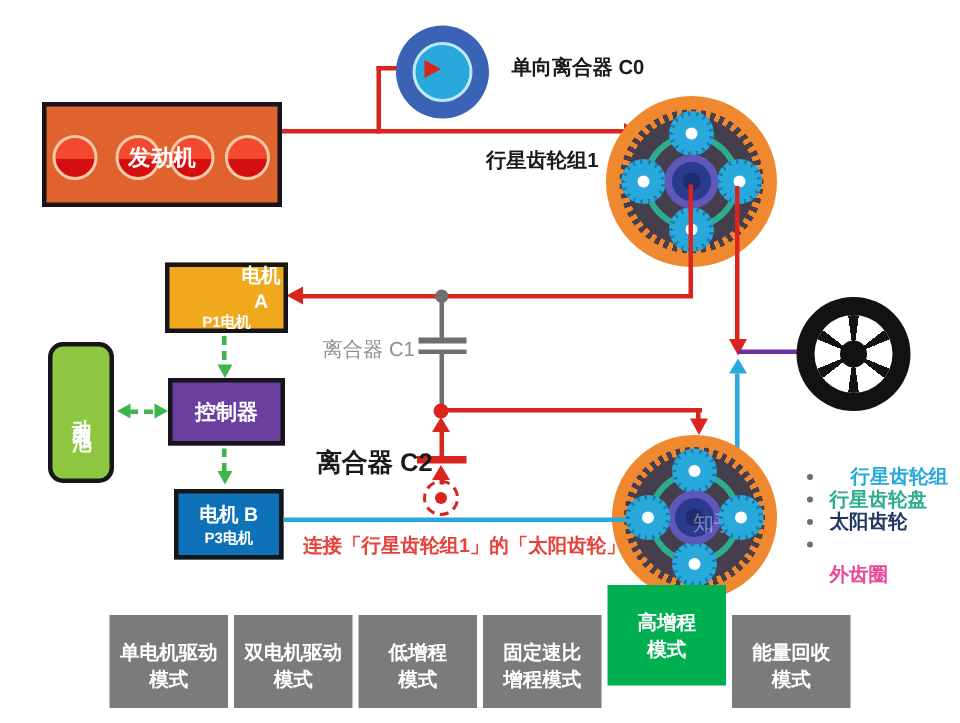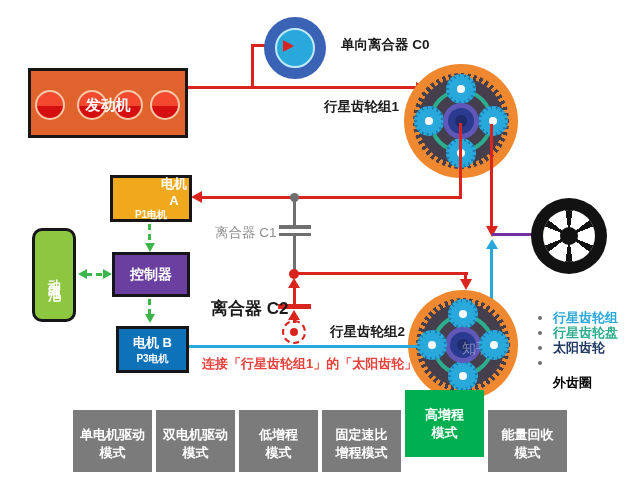--- a/index.html
+++ b/index.html
@@ -192,47 +192,46 @@
     <div class="planet" style="left:448px;top:361px;">
         <div class="planet-core"></div>
         <div class="planet-dot"></div>
       </div>
     <div class="sun" style="left:445px;top:327px;">
         <div class="sun-core"></div>
         <div class="sun-hub"></div>
       </div>
     <div class="watermark" style="left:462px;top:340px;">知乎</div>
   </div>
-  <div class="lbl" style="left:330px;top:323px;font-size:13.5px;">行星齿轮组2</div>
 
   <div class="lbl" style="left:202px;top:355px;font-size:13px;color:#E8413C;">连接「行星齿轮组1」的「太阳齿轮」</div>
 
   <div>
     <div class="wheel-tire" style="left:531px;top:198px;"></div>
     <div class="wheel-rim" style="left:543px;top:210px;"></div>
     <div class="wheel-spokes" style="left:543px;top:210px;"></div>
     <div class="wheel-hub" style="left:560px;top:227px;"></div>
   </div>
 
   <div>
-    <div class="legend-row" style="left:538px;top:311px;">
+    <div class="legend-row" style="left:538px;top:311px;gap:14px;">
       <span class="legend-dot"></span>
       <span style="color: rgb(41, 168, 220);">行星齿轮组</span>
     </div>
     <div class="legend-row" style="left:538px;top:326px;">
       <span class="legend-dot"></span>
       <span style="color: rgb(43, 173, 142);">行星齿轮盘</span>
     </div>
     <div class="legend-row" style="left:538px;top:341px;">
       <span class="legend-dot"></span>
       <span style="color: rgb(31, 56, 100);">太阳齿轮</span>
     </div>
     <div class="legend-row" style="left:538px;top:356px;">
       <span class="legend-dot"></span>
-      <span style="color: #000000; margin-top: 40px;">外齿圈</span>
+      <span style="color: #ec4899; margin-top: 40px;">外齿圈</span>
     </div>
   </div>
 
   <div>
     <div class="mode" style="left:73px;top:410px;">单电机驱动
 模式</div>
     <div class="mode" style="left:156px;top:410px;">双电机驱动
 模式</div>
     <div class="mode" style="left:239px;top:410px;">低增程
 模式</div>

